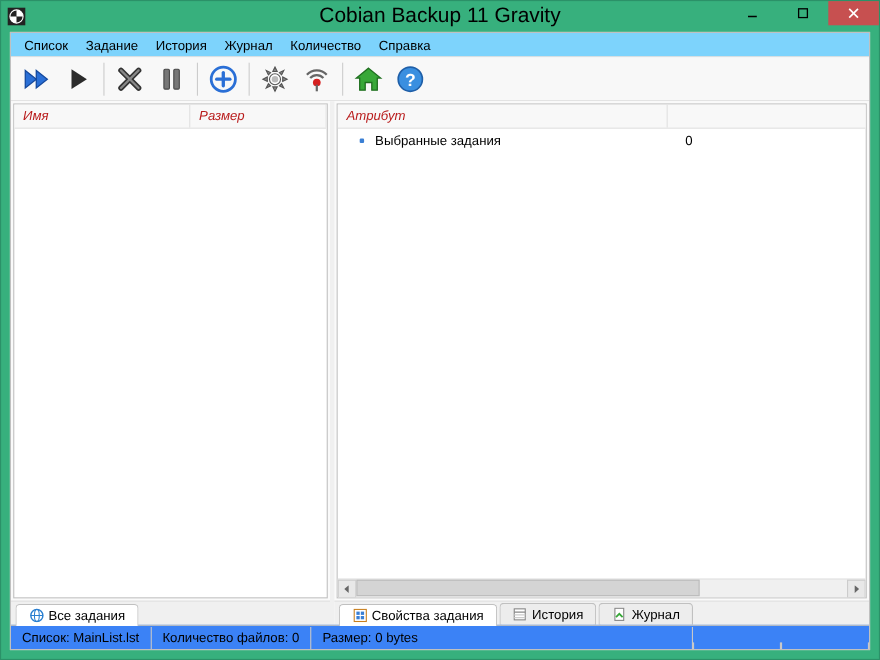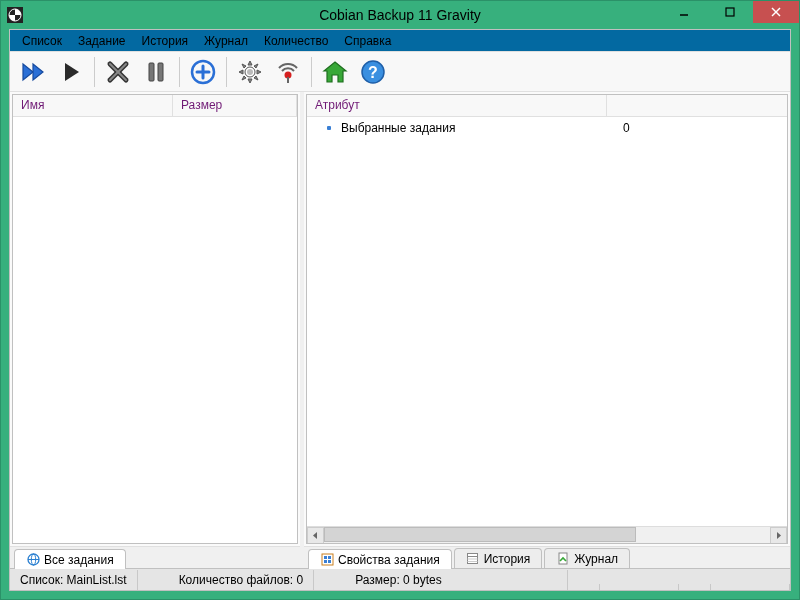--- a/index.html
+++ b/index.html
@@ -26,21 +26,21 @@
     color: #000;
   }
   .titlebar .app-icon {
     width: 16px; height: 16px;
     background: #222;
     margin-right: 8px;
     display: flex; align-items: center; justify-content: center;
   }
   .titlebar .title {
     position: absolute; left: 0; right: 0;
-    text-align: center; font-size: 14px;
+    text-align: center; font-size: 19px;
     pointer-events: none;
     color: #000;
   }
   .winbtns {
     position: absolute; right: 0; top: 0;
     display: flex; height: 22px;
   }
   .winbtn {
     width: 46px; height: 22px;
     display: flex; align-items: center; justify-content: center;
@@ -55,21 +55,21 @@
     flex: 1;
     background: #fafafa;
     margin: 0 8px 8px 8px;
     border: 1px solid #c0c0c0;
     display: flex; flex-direction: column;
   }
 
   .menubar {
     height: 22px;
     display: flex; align-items: center;
-    background: #0369a1;
+    background: #7dd3fc;
     border-bottom: 1px solid #e0e0e0;
     padding: 0 4px;
   }
   .menuitem { padding: 2px 8px; cursor: default; }
 
   .toolbar {
     height: 40px;
     display: flex; align-items: center;
     background: #f8f8f8;
     border-bottom: 1px solid #e0e0e0;
@@ -113,21 +113,22 @@
   .colheaders {
     height: 22px;
     display: flex;
     background: #f8f8f8;
     border-bottom: 1px solid #e0e0e0;
   }
   .colh {
     padding: 3px 8px;
     border-right: 1px solid #e0e0e0;
     font-size: 12px;
-    color: #701a75;
+    color: #b91c1c;
+    font-style: italic;
   }
   .panel-body {
     flex: 1;
     overflow: auto;
     padding: 2px;
   }
   .tree-row {
     display: flex;
     align-items: center;
     height: 18px;
@@ -161,24 +162,23 @@
     border-top-right-radius: 4px;
     font-size: 12px;
     margin-right: 2px;
   }
   .tab.active { background: #fff; position: relative; top: 1px; }
   .tabicon { width: 14px; height: 14px; display: flex; align-items: center; justify-content: center; }
 
   .statusbar {
     height: 22px;
     display: flex; align-items: flex-end;
-    background: #e5e5e5;
+    background: #3b82f6;
     border-top: 1px solid #c0c0c0;
     font-size: 12px;
-    gap: 31px;
   }
   .statuscell {
     padding: 3px 10px;
     border-right: 1px solid #c8c8c8;
   }
   .statuscell.flex { flex: 1; }
   .statuscell.box { width: 80px; border-left: 1px solid #c8c8c8; }
 
   .scrollbar-h {
     height: 17px;

